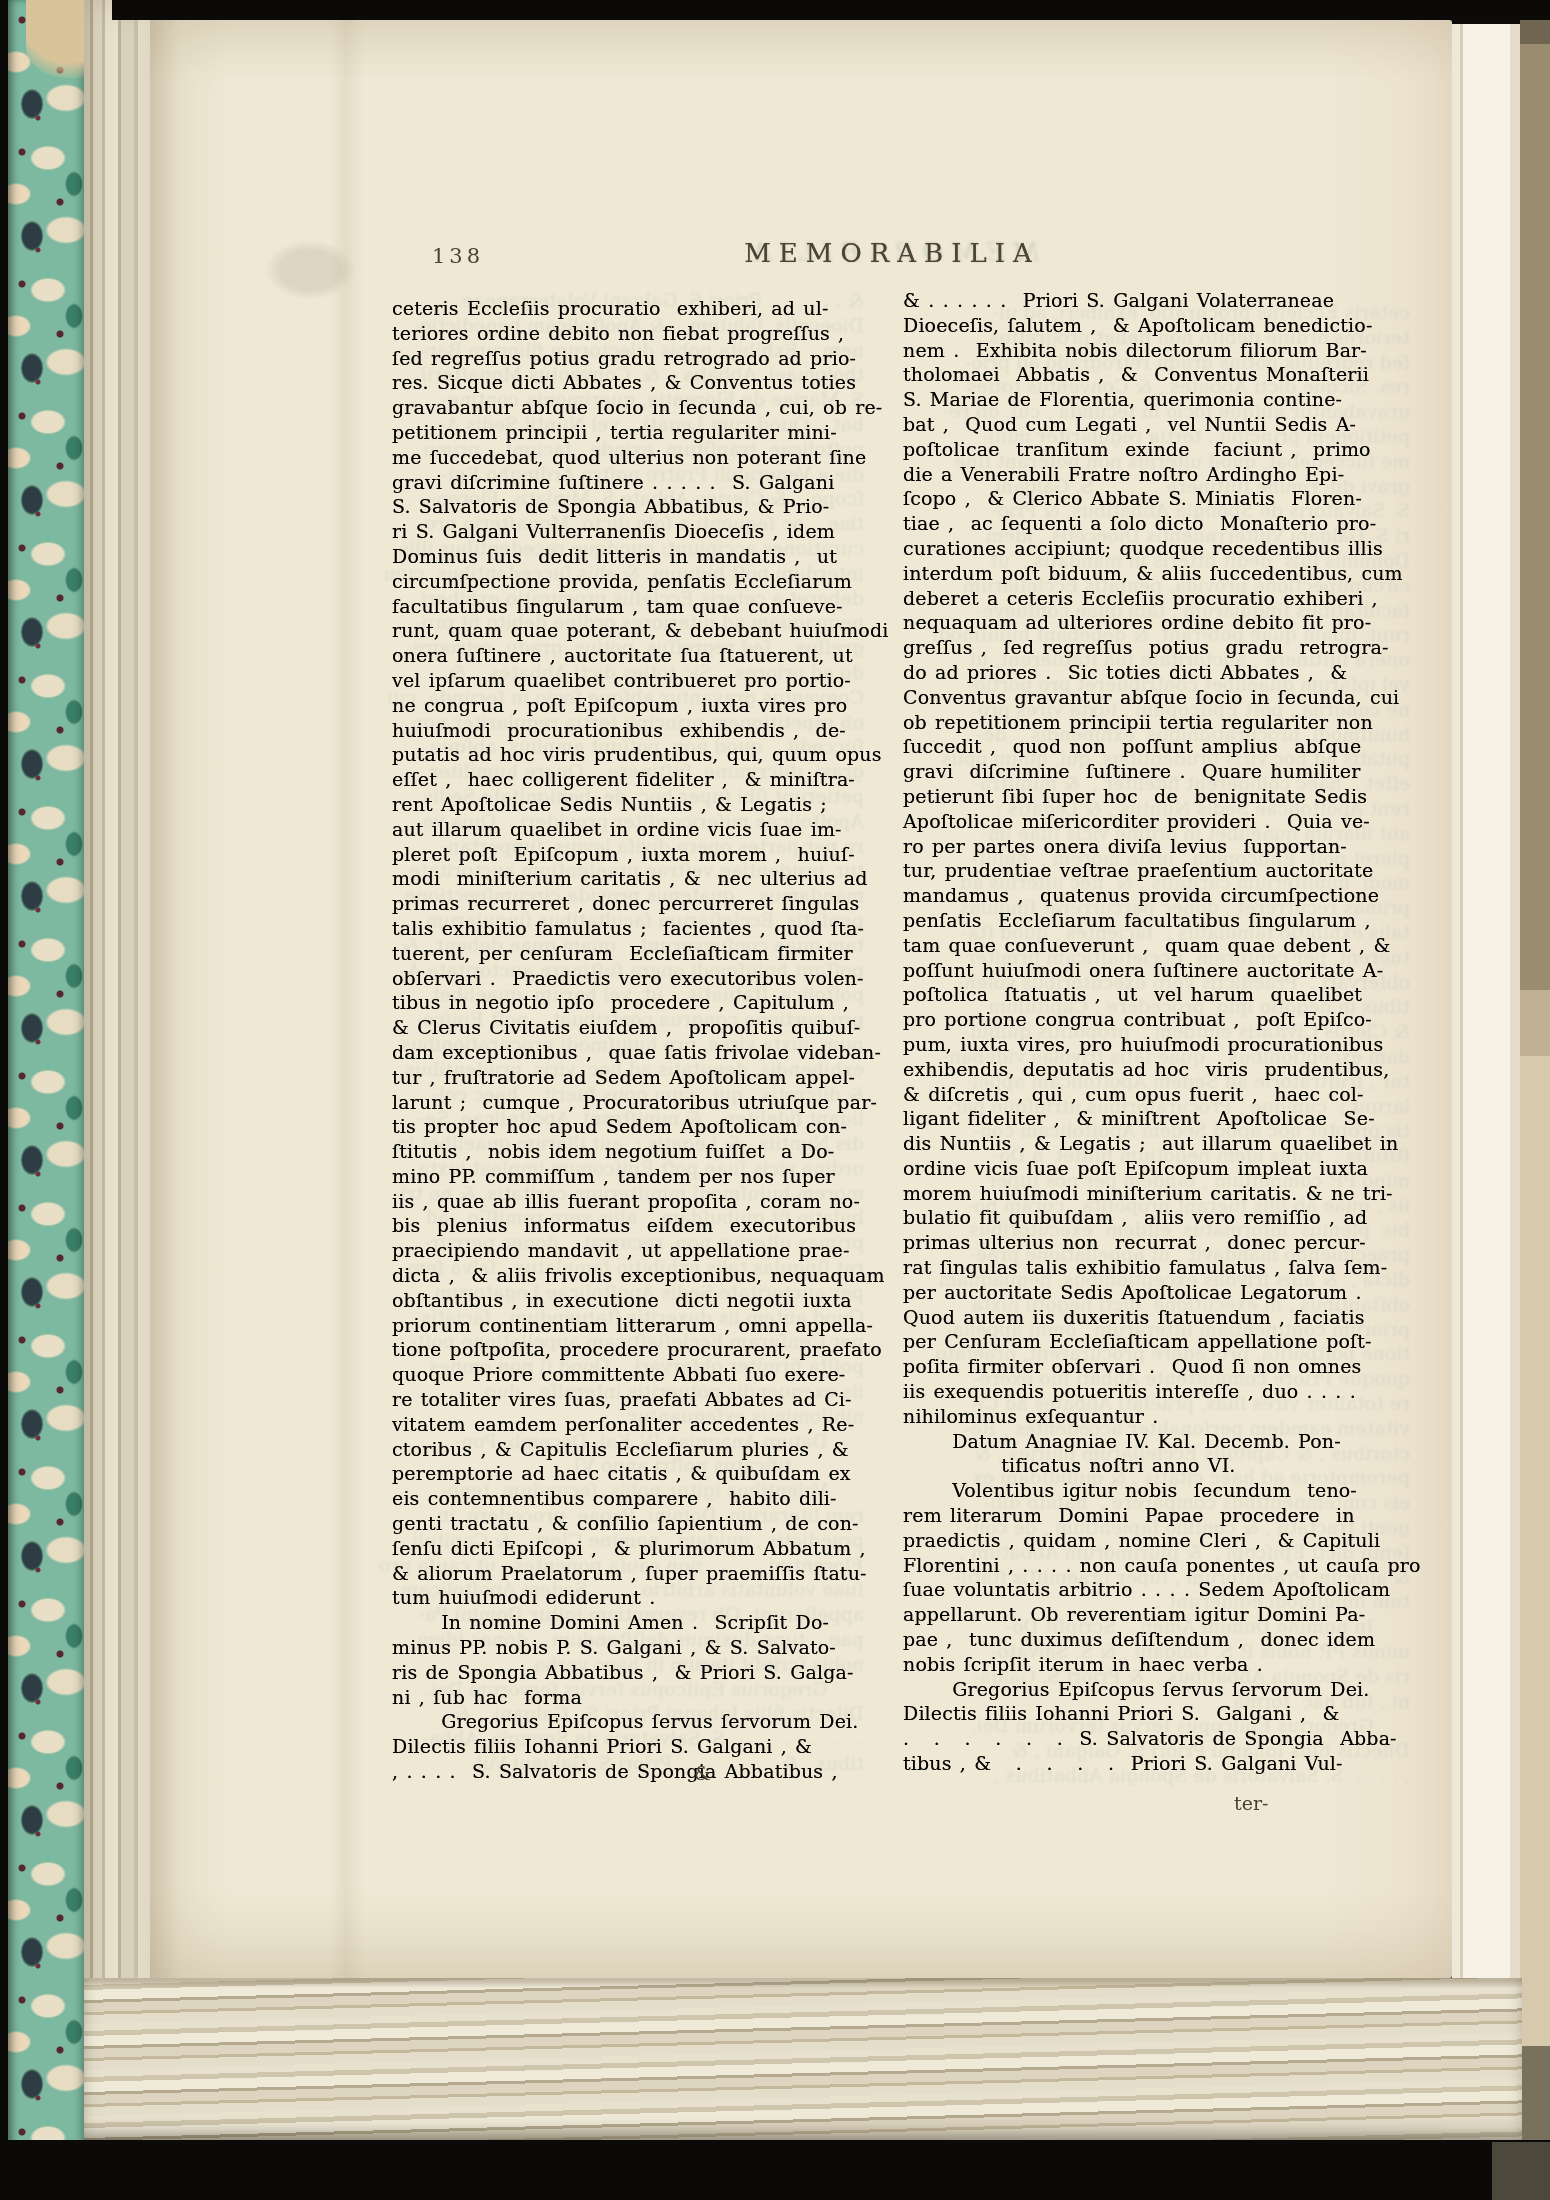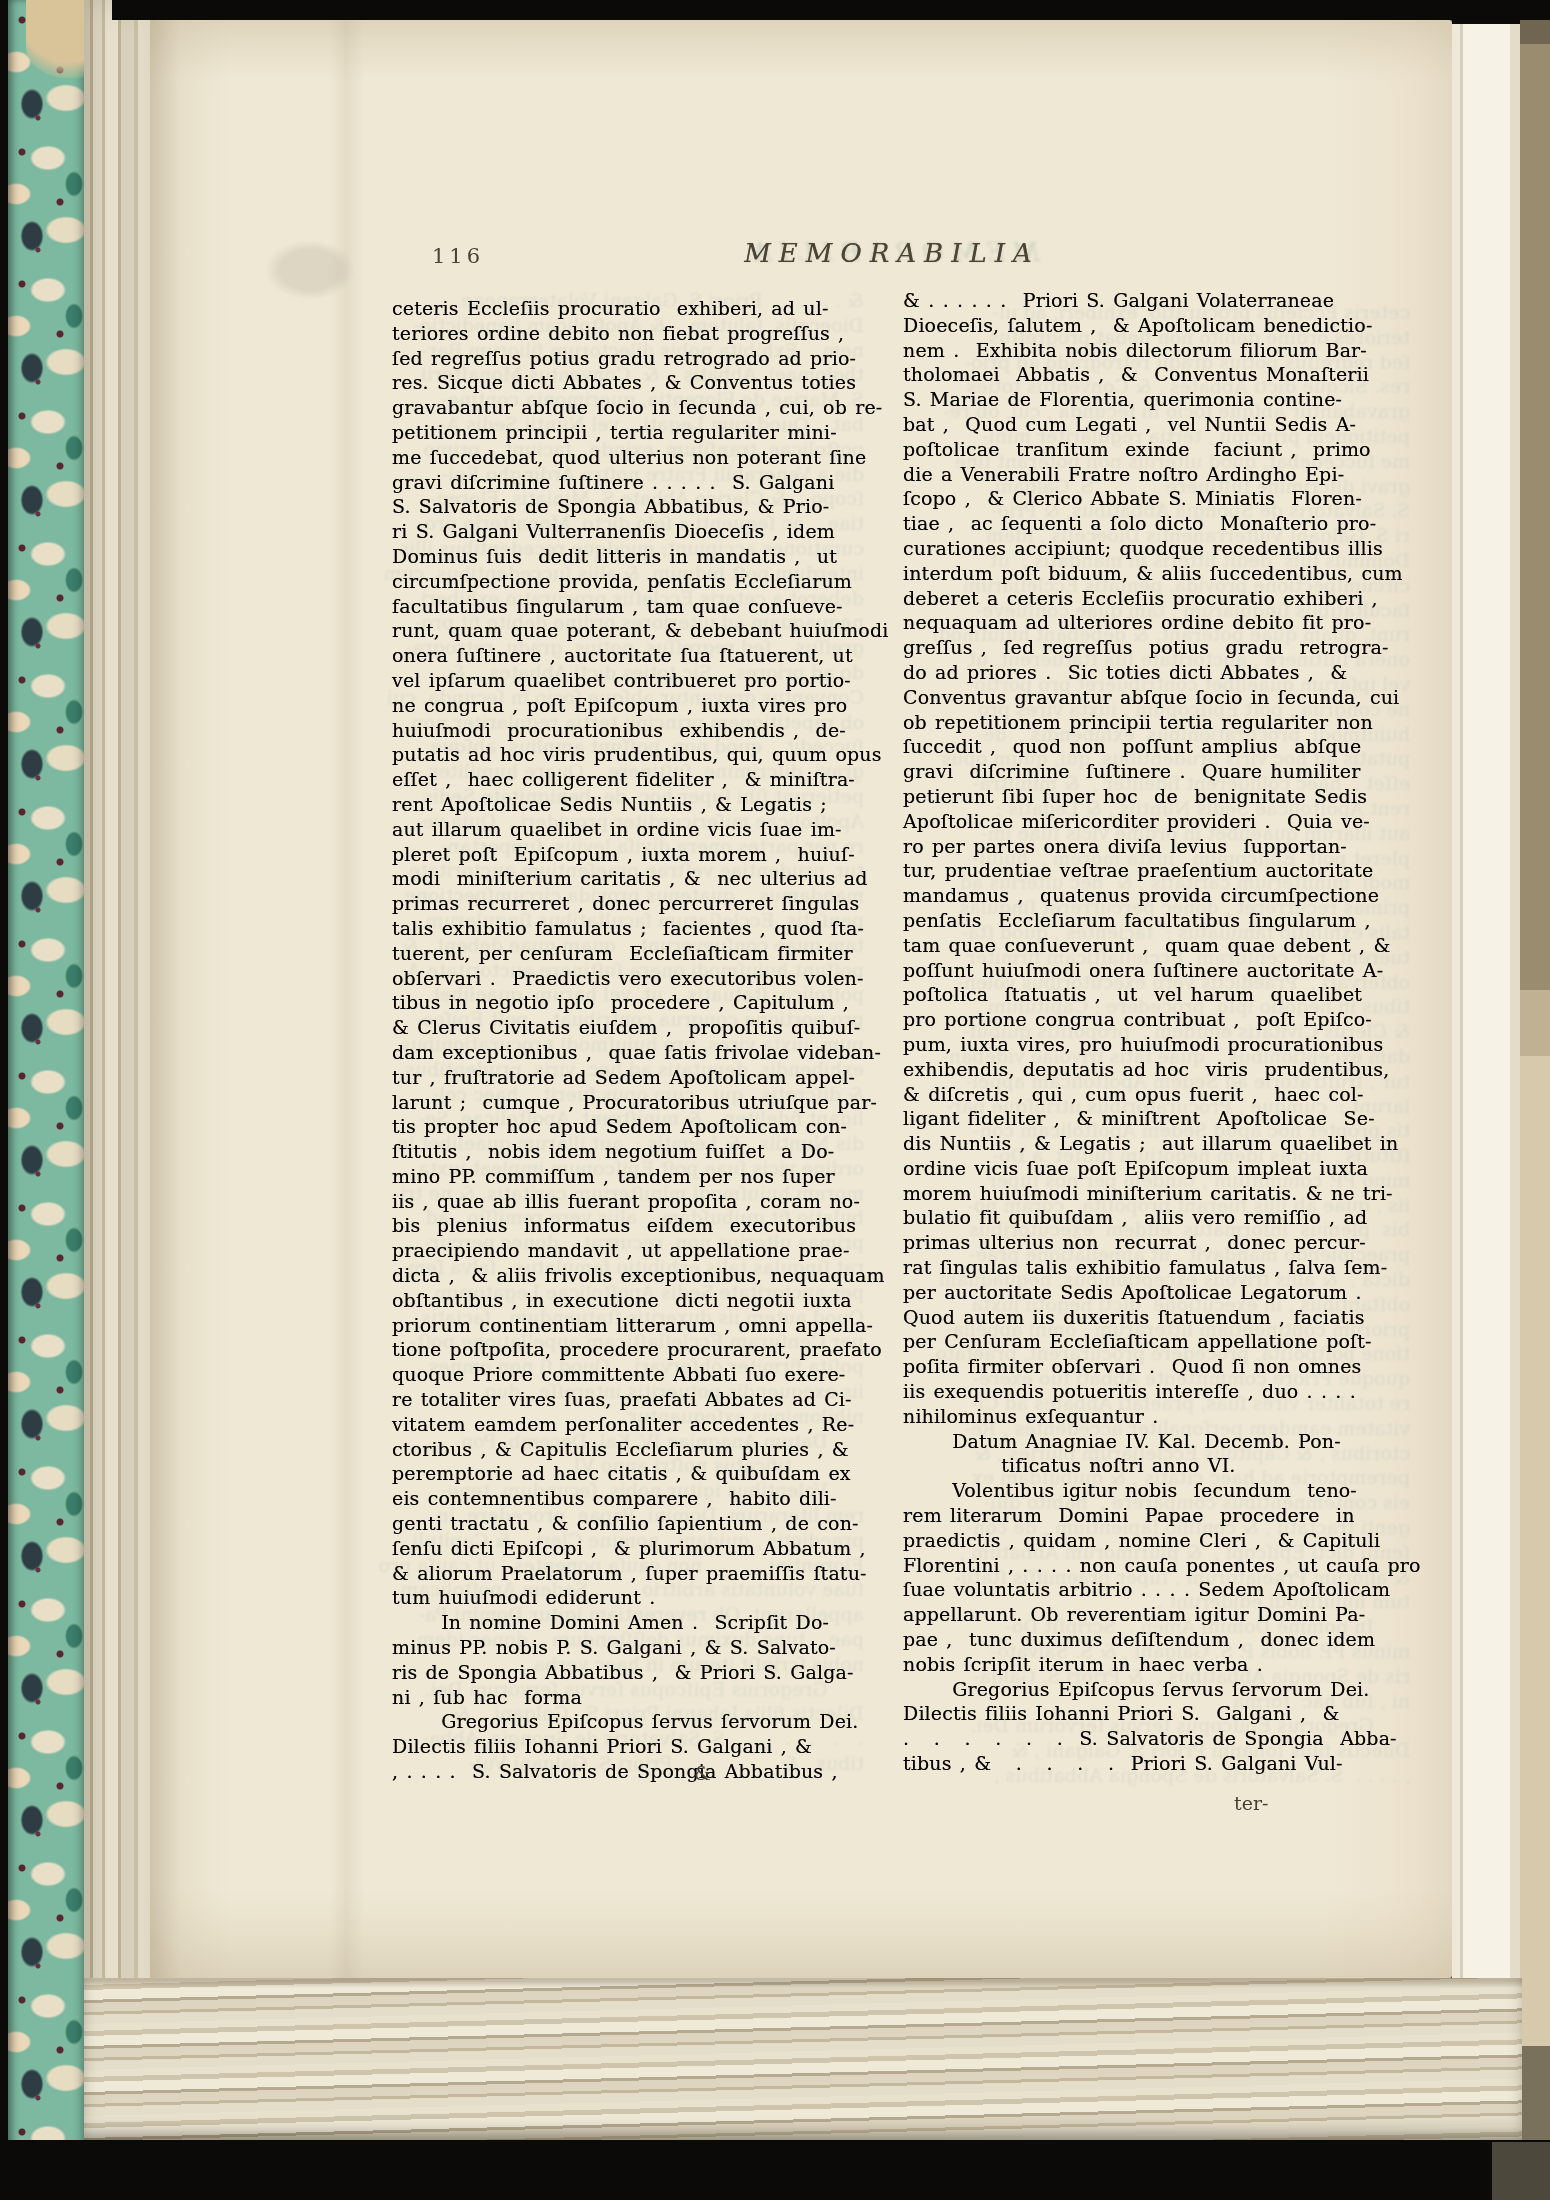--- a/index.html
+++ b/index.html
@@ -90,21 +90,21 @@
   
   .col{position:absolute;font-size:19px;line-height:24.8px;color:#000000;
        letter-spacing:.15px;word-spacing:2px;white-space:pre;
        text-shadow:0 0 .6px rgba(60,50,35,.65);}
   .col-left{left:242px;top:276px;width:478px;}
   .col-right{left:753px;top:268px;width:500px;}
   .tline{height:24.8px;}
 
   .pagenum{position:absolute;left:282px;top:224px;font-size:21px;letter-spacing:4px;color:#4a4336;}
   .running-title{position:absolute;left:742px;top:218px;transform:translateX(-50%);
-    font-size:26px;font-style:italic;letter-spacing:8px;color:#4a4336;white-space:nowrap;
+    font-size:26px;letter-spacing:8px;color:#4a4336;white-space:nowrap;
     text-shadow:0 0 .7px rgba(60,50,35,.6);}
 
   .catchword{position:absolute;font-size:19px;color:#473f31;}
   .catchword-left{left:544px;top:1742px;}
   .catchword-right{left:1084px;top:1772px;}
 
   
   .ghost{position:absolute;font-size:19px;line-height:24.8px;white-space:pre;
     color:#6f9894;opacity:.14;filter:blur(1.3px);transform:scaleX(-1);pointer-events:none;}
   .ghost-left{left:236px;top:268px;width:478px;}
@@ -119,21 +119,21 @@
 <div class="layer black-left"></div>
 <div class="layer marbled"></div>
 <div class="layer tan-blob"></div>
 <div class="layer edge-left"></div>
 
 <div class="layer page">
   <div class="ghost ghost-title">MEMORABILIA</div>
   <div class="ghost ghost-left"><div class="tline">&amp; . . . . . .  Priori S. Galgani Volaterraneae</div><div class="tline">Dioeceſis, ſalutem ,  &amp; Apoſtolicam benedictio-</div><div class="tline">nem .  Exhibita nobis dilectorum filiorum Bar-</div><div class="tline">tholomaei  Abbatis ,  &amp;  Conventus Monaſterii</div><div class="tline">S. Mariae de Florentia, querimonia contine-</div><div class="tline">bat ,  Quod cum Legati ,  vel Nuntii Sedis A-</div><div class="tline">poſtolicae  tranſitum  exinde   faciunt ,  primo</div><div class="tline">die a Venerabili Fratre noſtro Ardingho Epi-</div><div class="tline">ſcopo ,  &amp; Clerico Abbate S. Miniatis  Floren-</div><div class="tline">tiae ,  ac ſequenti a ſolo dicto  Monaſterio pro-</div><div class="tline">curationes accipiunt; quodque recedentibus illis</div><div class="tline">interdum poſt biduum, &amp; aliis ſuccedentibus, cum</div><div class="tline">deberet a ceteris Eccleſiis procuratio exhiberi ,</div><div class="tline">nequaquam ad ulteriores ordine debito fit pro-</div><div class="tline">greſſus ,  ſed regreſſus  potius  gradu  retrogra-</div><div class="tline">do ad priores .  Sic toties dicti Abbates ,  &amp;</div><div class="tline">Conventus gravantur abſque ſocio in ſecunda, cui</div><div class="tline">ob repetitionem principii tertia regulariter non</div><div class="tline">ſuccedit ,  quod non  poſſunt amplius  abſque</div><div class="tline">gravi  diſcrimine  ſuſtinere .  Quare humiliter</div><div class="tline">petierunt ſibi ſuper hoc  de  benignitate Sedis</div><div class="tline">Apoſtolicae miſericorditer provideri .  Quia ve-</div><div class="tline">ro per partes onera diviſa levius  ſupportan-</div><div class="tline">tur, prudentiae veſtrae praeſentium auctoritate</div><div class="tline">mandamus ,  quatenus provida circumſpectione</div><div class="tline">penſatis  Eccleſiarum facultatibus ſingularum ,</div><div class="tline">tam quae conſueverunt ,  quam quae debent , &amp;</div><div class="tline">poſſunt huiuſmodi onera ſuſtinere auctoritate A-</div><div class="tline">poſtolica  ſtatuatis ,  ut  vel harum  quaelibet</div><div class="tline">pro portione congrua contribuat ,  poſt Epiſco-</div><div class="tline">pum, iuxta vires, pro huiuſmodi procurationibus</div><div class="tline">exhibendis, deputatis ad hoc  viris  prudentibus,</div><div class="tline">&amp; diſcretis , qui , cum opus fuerit ,  haec col-</div><div class="tline">ligant fideliter ,  &amp; miniſtrent  Apoſtolicae  Se-</div><div class="tline">dis Nuntiis , &amp; Legatis ;  aut illarum quaelibet in</div><div class="tline">ordine vicis ſuae poſt Epiſcopum impleat iuxta</div><div class="tline">morem huiuſmodi miniſterium caritatis. &amp; ne tri-</div><div class="tline">bulatio fit quibuſdam ,  aliis vero remiſſio , ad</div><div class="tline">primas ulterius non  recurrat ,  donec percur-</div><div class="tline">rat ſingulas talis exhibitio famulatus , ſalva ſem-</div><div class="tline">per auctoritate Sedis Apoſtolicae Legatorum .</div><div class="tline">Quod autem iis duxeritis ſtatuendum , faciatis</div><div class="tline">per Cenſuram Eccleſiaſticam appellatione poſt-</div><div class="tline">poſita firmiter obſervari .  Quod ſi non omnes</div><div class="tline">iis exequendis potueritis intereſſe , duo . . . .</div><div class="tline">nihilominus exſequantur .</div><div class="tline">      Datum Anagniae IV. Kal. Decemb. Pon-</div><div class="tline">            tificatus noſtri anno VI.</div><div class="tline">      Volentibus igitur nobis  ſecundum  teno-</div><div class="tline">rem literarum  Domini  Papae  procedere  in</div><div class="tline">praedictis , quidam , nomine Cleri ,  &amp; Capituli</div><div class="tline">Florentini , . . . . non cauſa ponentes , ut cauſa pro</div><div class="tline">ſuae voluntatis arbitrio . . . . Sedem Apoſtolicam</div><div class="tline">appellarunt. Ob reverentiam igitur Domini Pa-</div><div class="tline">pae ,  tunc duximus deſiſtendum ,  donec idem</div><div class="tline">nobis ſcripſit iterum in haec verba .</div><div class="tline">      Gregorius Epiſcopus ſervus ſervorum Dei.</div><div class="tline">Dilectis filiis Iohanni Priori S.  Galgani ,  &amp;</div><div class="tline">.   .   .   .   .   .  S. Salvatoris de Spongia  Abba-</div><div class="tline">tibus , &amp;   .   .   .   .  Priori S. Galgani Vul-</div></div>
   <div class="ghost ghost-right"><div class="tline">ceteris Eccleſiis procuratio  exhiberi, ad ul-</div><div class="tline">teriores ordine debito non fiebat progreſſus ,</div><div class="tline">ſed regreſſus potius gradu retrogrado ad prio-</div><div class="tline">res. Sicque dicti Abbates , &amp; Conventus toties</div><div class="tline">gravabantur abſque ſocio in ſecunda , cui, ob re-</div><div class="tline">petitionem principii , tertia regulariter mini-</div><div class="tline">me ſuccedebat, quod ulterius non poterant ſine</div><div class="tline">gravi diſcrimine ſuſtinere . . . . .  S. Galgani</div><div class="tline">S. Salvatoris de Spongia Abbatibus, &amp; Prio-</div><div class="tline">ri S. Galgani Vulterranenſis Dioeceſis , idem</div><div class="tline">Dominus ſuis  dedit litteris in mandatis ,  ut</div><div class="tline">circumſpectione provida, penſatis Eccleſiarum</div><div class="tline">facultatibus ſingularum , tam quae conſueve-</div><div class="tline">runt, quam quae poterant, &amp; debebant huiuſmodi</div><div class="tline">onera ſuſtinere , auctoritate ſua ſtatuerent, ut</div><div class="tline">vel ipſarum quaelibet contribueret pro portio-</div><div class="tline">ne congrua , poſt Epiſcopum , iuxta vires pro</div><div class="tline">huiuſmodi  procurationibus  exhibendis ,  de-</div><div class="tline">putatis ad hoc viris prudentibus, qui, quum opus</div><div class="tline">eſſet ,  haec colligerent fideliter ,  &amp; miniſtra-</div><div class="tline">rent Apoſtolicae Sedis Nuntiis , &amp; Legatis ;</div><div class="tline">aut illarum quaelibet in ordine vicis ſuae im-</div><div class="tline">pleret poſt  Epiſcopum , iuxta morem ,  huiuſ-</div><div class="tline">modi  miniſterium caritatis , &amp;  nec ulterius ad</div><div class="tline">primas recurreret , donec percurreret ſingulas</div><div class="tline">talis exhibitio famulatus ;  facientes , quod ſta-</div><div class="tline">tuerent, per cenſuram  Eccleſiaſticam firmiter</div><div class="tline">obſervari .  Praedictis vero executoribus volen-</div><div class="tline">tibus in negotio ipſo  procedere , Capitulum ,</div><div class="tline">&amp; Clerus Civitatis eiuſdem ,  propoſitis quibuſ-</div><div class="tline">dam exceptionibus ,  quae ſatis frivolae videban-</div><div class="tline">tur , fruſtratorie ad Sedem Apoſtolicam appel-</div><div class="tline">larunt ;  cumque , Procuratoribus utriuſque par-</div><div class="tline">tis propter hoc apud Sedem Apoſtolicam con-</div><div class="tline">ſtitutis ,  nobis idem negotium fuiſſet  a Do-</div><div class="tline">mino PP. commiſſum , tandem per nos ſuper</div><div class="tline">iis , quae ab illis fuerant propoſita , coram no-</div><div class="tline">bis  plenius  informatus  eiſdem  executoribus</div><div class="tline">praecipiendo mandavit , ut appellatione prae-</div><div class="tline">dicta ,  &amp; aliis frivolis exceptionibus, nequaquam</div><div class="tline">obſtantibus , in executione  dicti negotii iuxta</div><div class="tline">priorum continentiam litterarum , omni appella-</div><div class="tline">tione poſtpoſita, procedere procurarent, praefato</div><div class="tline">quoque Priore committente Abbati ſuo exere-</div><div class="tline">re totaliter vires ſuas, praefati Abbates ad Ci-</div><div class="tline">vitatem eamdem perſonaliter accedentes , Re-</div><div class="tline">ctoribus , &amp; Capitulis Eccleſiarum pluries , &amp;</div><div class="tline">peremptorie ad haec citatis , &amp; quibuſdam ex</div><div class="tline">eis contemnentibus comparere ,  habito dili-</div><div class="tline">genti tractatu , &amp; conſilio ſapientium , de con-</div><div class="tline">ſenſu dicti Epiſcopi ,  &amp; plurimorum Abbatum ,</div><div class="tline">&amp; aliorum Praelatorum , ſuper praemiſſis ſtatu-</div><div class="tline">tum huiuſmodi ediderunt .</div><div class="tline">      In nomine Domini Amen .  Scripſit Do-</div><div class="tline">minus PP. nobis P. S. Galgani , &amp; S. Salvato-</div><div class="tline">ris de Spongia Abbatibus ,  &amp; Priori S. Galga-</div><div class="tline">ni , ſub hac  forma</div><div class="tline">      Gregorius Epiſcopus ſervus ſervorum Dei.</div><div class="tline">Dilectis filiis Iohanni Priori S. Galgani , &amp;</div><div class="tline">, . . . .  S. Salvatoris de Spongia Abbatibus ,</div></div>
 
-  <div class="pagenum">116</div>
+  <div class="pagenum">138</div>
   <div class="running-title">MEMORABILIA</div>
 
   <div class="col col-left"><div class="tline">ceteris Eccleſiis procuratio  exhiberi, ad ul-</div><div class="tline">teriores ordine debito non fiebat progreſſus ,</div><div class="tline">ſed regreſſus potius gradu retrogrado ad prio-</div><div class="tline">res. Sicque dicti Abbates , &amp; Conventus toties</div><div class="tline">gravabantur abſque ſocio in ſecunda , cui, ob re-</div><div class="tline">petitionem principii , tertia regulariter mini-</div><div class="tline">me ſuccedebat, quod ulterius non poterant ſine</div><div class="tline">gravi diſcrimine ſuſtinere . . . . .  S. Galgani</div><div class="tline">S. Salvatoris de Spongia Abbatibus, &amp; Prio-</div><div class="tline">ri S. Galgani Vulterranenſis Dioeceſis , idem</div><div class="tline">Dominus ſuis  dedit litteris in mandatis ,  ut</div><div class="tline">circumſpectione provida, penſatis Eccleſiarum</div><div class="tline">facultatibus ſingularum , tam quae conſueve-</div><div class="tline">runt, quam quae poterant, &amp; debebant huiuſmodi</div><div class="tline">onera ſuſtinere , auctoritate ſua ſtatuerent, ut</div><div class="tline">vel ipſarum quaelibet contribueret pro portio-</div><div class="tline">ne congrua , poſt Epiſcopum , iuxta vires pro</div><div class="tline">huiuſmodi  procurationibus  exhibendis ,  de-</div><div class="tline">putatis ad hoc viris prudentibus, qui, quum opus</div><div class="tline">eſſet ,  haec colligerent fideliter ,  &amp; miniſtra-</div><div class="tline">rent Apoſtolicae Sedis Nuntiis , &amp; Legatis ;</div><div class="tline">aut illarum quaelibet in ordine vicis ſuae im-</div><div class="tline">pleret poſt  Epiſcopum , iuxta morem ,  huiuſ-</div><div class="tline">modi  miniſterium caritatis , &amp;  nec ulterius ad</div><div class="tline">primas recurreret , donec percurreret ſingulas</div><div class="tline">talis exhibitio famulatus ;  facientes , quod ſta-</div><div class="tline">tuerent, per cenſuram  Eccleſiaſticam firmiter</div><div class="tline">obſervari .  Praedictis vero executoribus volen-</div><div class="tline">tibus in negotio ipſo  procedere , Capitulum ,</div><div class="tline">&amp; Clerus Civitatis eiuſdem ,  propoſitis quibuſ-</div><div class="tline">dam exceptionibus ,  quae ſatis frivolae videban-</div><div class="tline">tur , fruſtratorie ad Sedem Apoſtolicam appel-</div><div class="tline">larunt ;  cumque , Procuratoribus utriuſque par-</div><div class="tline">tis propter hoc apud Sedem Apoſtolicam con-</div><div class="tline">ſtitutis ,  nobis idem negotium fuiſſet  a Do-</div><div class="tline">mino PP. commiſſum , tandem per nos ſuper</div><div class="tline">iis , quae ab illis fuerant propoſita , coram no-</div><div class="tline">bis  plenius  informatus  eiſdem  executoribus</div><div class="tline">praecipiendo mandavit , ut appellatione prae-</div><div class="tline">dicta ,  &amp; aliis frivolis exceptionibus, nequaquam</div><div class="tline">obſtantibus , in executione  dicti negotii iuxta</div><div class="tline">priorum continentiam litterarum , omni appella-</div><div class="tline">tione poſtpoſita, procedere procurarent, praefato</div><div class="tline">quoque Priore committente Abbati ſuo exere-</div><div class="tline">re totaliter vires ſuas, praefati Abbates ad Ci-</div><div class="tline">vitatem eamdem perſonaliter accedentes , Re-</div><div class="tline">ctoribus , &amp; Capitulis Eccleſiarum pluries , &amp;</div><div class="tline">peremptorie ad haec citatis , &amp; quibuſdam ex</div><div class="tline">eis contemnentibus comparere ,  habito dili-</div><div class="tline">genti tractatu , &amp; conſilio ſapientium , de con-</div><div class="tline">ſenſu dicti Epiſcopi ,  &amp; plurimorum Abbatum ,</div><div class="tline">&amp; aliorum Praelatorum , ſuper praemiſſis ſtatu-</div><div class="tline">tum huiuſmodi ediderunt .</div><div class="tline">      In nomine Domini Amen .  Scripſit Do-</div><div class="tline">minus PP. nobis P. S. Galgani , &amp; S. Salvato-</div><div class="tline">ris de Spongia Abbatibus ,  &amp; Priori S. Galga-</div><div class="tline">ni , ſub hac  forma</div><div class="tline">      Gregorius Epiſcopus ſervus ſervorum Dei.</div><div class="tline">Dilectis filiis Iohanni Priori S. Galgani , &amp;</div><div class="tline">, . . . .  S. Salvatoris de Spongia Abbatibus ,</div></div>
   <div class="col col-right"><div class="tline">&amp; . . . . . .  Priori S. Galgani Volaterraneae</div><div class="tline">Dioeceſis, ſalutem ,  &amp; Apoſtolicam benedictio-</div><div class="tline">nem .  Exhibita nobis dilectorum filiorum Bar-</div><div class="tline">tholomaei  Abbatis ,  &amp;  Conventus Monaſterii</div><div class="tline">S. Mariae de Florentia, querimonia contine-</div><div class="tline">bat ,  Quod cum Legati ,  vel Nuntii Sedis A-</div><div class="tline">poſtolicae  tranſitum  exinde   faciunt ,  primo</div><div class="tline">die a Venerabili Fratre noſtro Ardingho Epi-</div><div class="tline">ſcopo ,  &amp; Clerico Abbate S. Miniatis  Floren-</div><div class="tline">tiae ,  ac ſequenti a ſolo dicto  Monaſterio pro-</div><div class="tline">curationes accipiunt; quodque recedentibus illis</div><div class="tline">interdum poſt biduum, &amp; aliis ſuccedentibus, cum</div><div class="tline">deberet a ceteris Eccleſiis procuratio exhiberi ,</div><div class="tline">nequaquam ad ulteriores ordine debito fit pro-</div><div class="tline">greſſus ,  ſed regreſſus  potius  gradu  retrogra-</div><div class="tline">do ad priores .  Sic toties dicti Abbates ,  &amp;</div><div class="tline">Conventus gravantur abſque ſocio in ſecunda, cui</div><div class="tline">ob repetitionem principii tertia regulariter non</div><div class="tline">ſuccedit ,  quod non  poſſunt amplius  abſque</div><div class="tline">gravi  diſcrimine  ſuſtinere .  Quare humiliter</div><div class="tline">petierunt ſibi ſuper hoc  de  benignitate Sedis</div><div class="tline">Apoſtolicae miſericorditer provideri .  Quia ve-</div><div class="tline">ro per partes onera diviſa levius  ſupportan-</div><div class="tline">tur, prudentiae veſtrae praeſentium auctoritate</div><div class="tline">mandamus ,  quatenus provida circumſpectione</div><div class="tline">penſatis  Eccleſiarum facultatibus ſingularum ,</div><div class="tline">tam quae conſueverunt ,  quam quae debent , &amp;</div><div class="tline">poſſunt huiuſmodi onera ſuſtinere auctoritate A-</div><div class="tline">poſtolica  ſtatuatis ,  ut  vel harum  quaelibet</div><div class="tline">pro portione congrua contribuat ,  poſt Epiſco-</div><div class="tline">pum, iuxta vires, pro huiuſmodi procurationibus</div><div class="tline">exhibendis, deputatis ad hoc  viris  prudentibus,</div><div class="tline">&amp; diſcretis , qui , cum opus fuerit ,  haec col-</div><div class="tline">ligant fideliter ,  &amp; miniſtrent  Apoſtolicae  Se-</div><div class="tline">dis Nuntiis , &amp; Legatis ;  aut illarum quaelibet in</div><div class="tline">ordine vicis ſuae poſt Epiſcopum impleat iuxta</div><div class="tline">morem huiuſmodi miniſterium caritatis. &amp; ne tri-</div><div class="tline">bulatio fit quibuſdam ,  aliis vero remiſſio , ad</div><div class="tline">primas ulterius non  recurrat ,  donec percur-</div><div class="tline">rat ſingulas talis exhibitio famulatus , ſalva ſem-</div><div class="tline">per auctoritate Sedis Apoſtolicae Legatorum .</div><div class="tline">Quod autem iis duxeritis ſtatuendum , faciatis</div><div class="tline">per Cenſuram Eccleſiaſticam appellatione poſt-</div><div class="tline">poſita firmiter obſervari .  Quod ſi non omnes</div><div class="tline">iis exequendis potueritis intereſſe , duo . . . .</div><div class="tline">nihilominus exſequantur .</div><div class="tline">      Datum Anagniae IV. Kal. Decemb. Pon-</div><div class="tline">            tificatus noſtri anno VI.</div><div class="tline">      Volentibus igitur nobis  ſecundum  teno-</div><div class="tline">rem literarum  Domini  Papae  procedere  in</div><div class="tline">praedictis , quidam , nomine Cleri ,  &amp; Capituli</div><div class="tline">Florentini , . . . . non cauſa ponentes , ut cauſa pro</div><div class="tline">ſuae voluntatis arbitrio . . . . Sedem Apoſtolicam</div><div class="tline">appellarunt. Ob reverentiam igitur Domini Pa-</div><div class="tline">pae ,  tunc duximus deſiſtendum ,  donec idem</div><div class="tline">nobis ſcripſit iterum in haec verba .</div><div class="tline">      Gregorius Epiſcopus ſervus ſervorum Dei.</div><div class="tline">Dilectis filiis Iohanni Priori S.  Galgani ,  &amp;</div><div class="tline">.   .   .   .   .   .  S. Salvatoris de Spongia  Abba-</div><div class="tline">tibus , &amp;   .   .   .   .  Priori S. Galgani Vul-</div></div>
 
   <div class="catchword catchword-left">&amp;</div>
   <div class="catchword catchword-right">ter-</div>
 </div>
 
 <div class="layer edge-right"></div>

